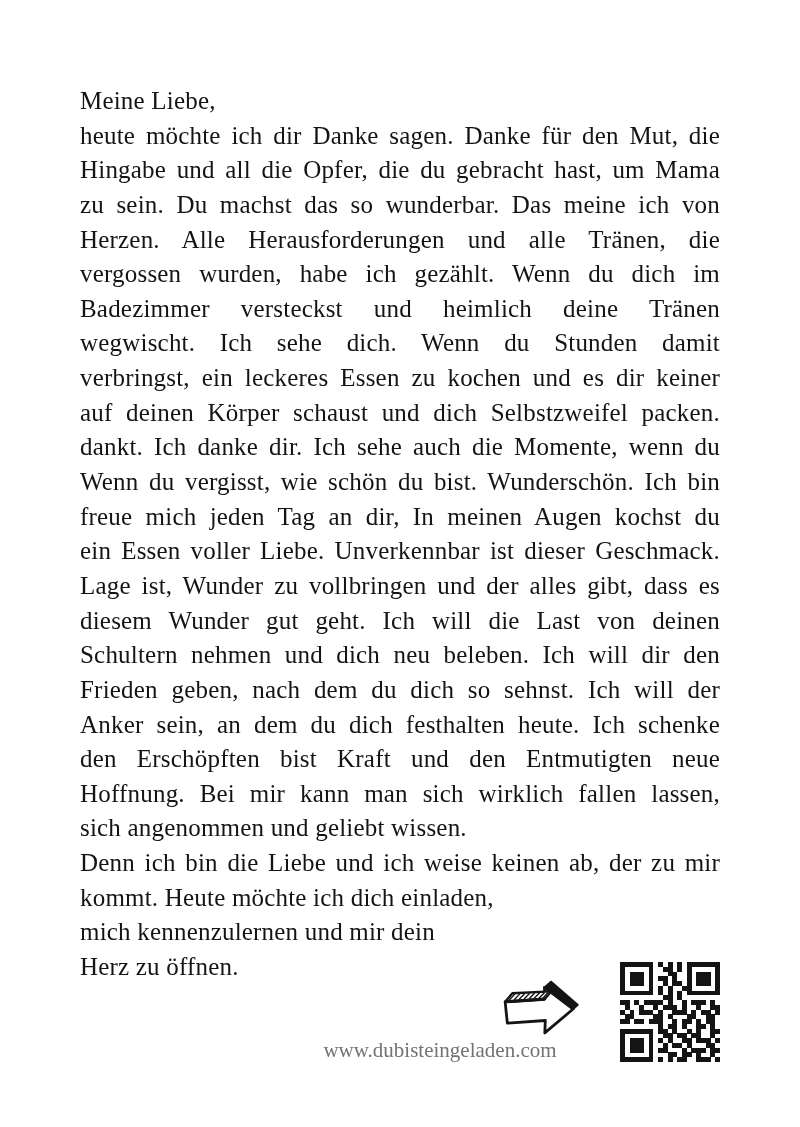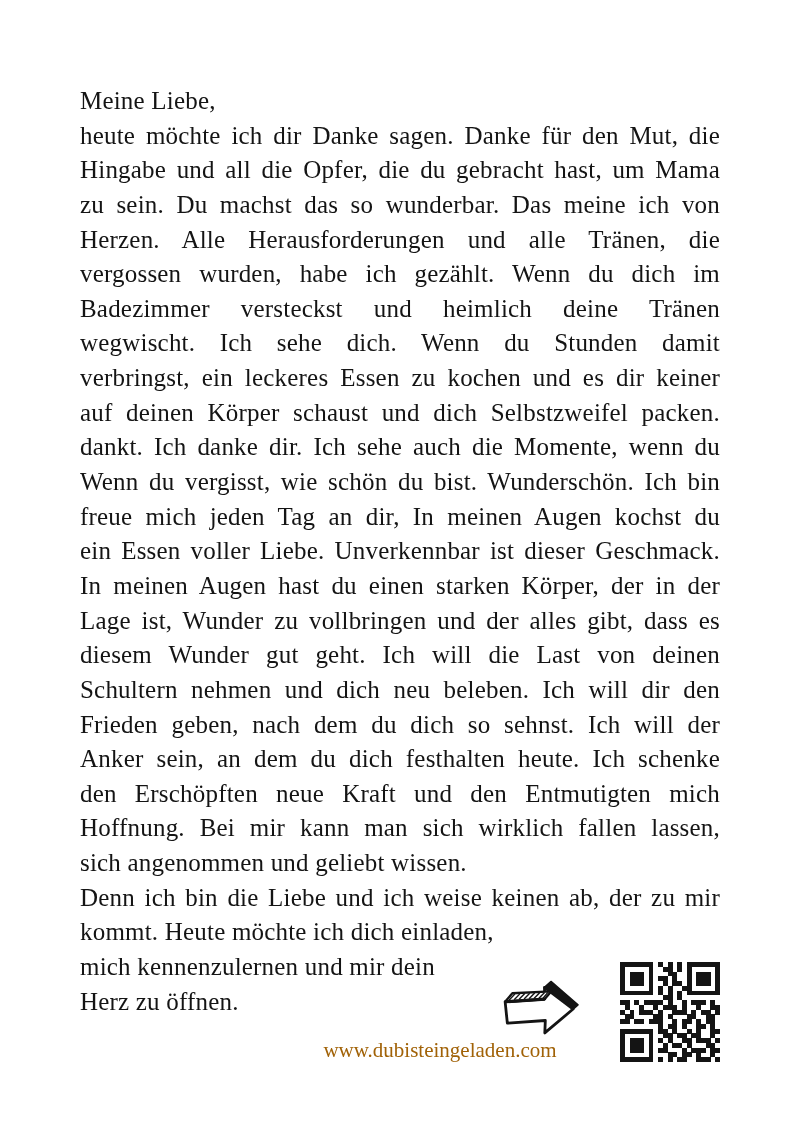--- a/index.html
+++ b/index.html
@@ -56,21 +56,21 @@
   }
   .qr-wrap svg { display: block; width: 100%; height: 100%; shape-rendering: crispEdges; }
   .site-url {
     position: absolute;
     left: 290px;
     top: 1037px;
     width: 300px;
     text-align: center;
     font-size: 21px;
     line-height: 26px;
-    color: #a16207;
+    color: #737373;
   }
 </style>
 </head>
 <body>
 
 <div class="page">
 
   <div class="letter-lines">
       <div class="line">Meine Liebe,</div>
       <div class="line just">heute möchte ich dir Danke sagen. Danke für den Mut, die</div>
@@ -79,27 +79,26 @@
       <div class="line just">Herzen. Alle Herausforderungen und alle Tränen, die</div>
       <div class="line just">vergossen wurden, habe ich gezählt. Wenn du dich im</div>
       <div class="line just">Badezimmer versteckst und heimlich deine Tränen</div>
       <div class="line just">wegwischt. Ich sehe dich. Wenn du Stunden damit</div>
       <div class="line just">verbringst, ein leckeres Essen zu kochen und es dir keiner</div>
       <div class="line just">auf deinen Körper schaust und dich Selbstzweifel packen.</div>
       <div class="line just">dankt. Ich danke dir. Ich sehe auch die Momente, wenn du</div>
       <div class="line just">Wenn du vergisst, wie schön du bist. Wunderschön. Ich bin</div>
       <div class="line just">freue mich jeden Tag an dir, In meinen Augen kochst du</div>
       <div class="line just">ein Essen voller Liebe. Unverkennbar ist dieser Geschmack.</div>
-      <div class="line just">In meinen Augen hast du einen starken Körper, der in der</div>
       <div class="line just">Lage ist, Wunder zu vollbringen und der alles gibt, dass es</div>
       <div class="line just">diesem Wunder gut geht. Ich will die Last von deinen</div>
       <div class="line just">Schultern nehmen und dich neu beleben. Ich will dir den</div>
       <div class="line just">Frieden geben, nach dem du dich so sehnst. Ich will der</div>
       <div class="line just">Anker sein, an dem du dich festhalten heute. Ich schenke</div>
-      <div class="line just">den Erschöpften neue Kraft und den Entmutigten mich</div>
+      <div class="line just">den Erschöpften bist Kraft und den Entmutigten neue</div>
       <div class="line just">Hoffnung. Bei mir kann man sich wirklich fallen lassen,</div>
       <div class="line">sich angenommen und geliebt wissen.</div>
       <div class="line just">Denn ich bin die Liebe und ich weise keinen ab, der zu mir</div>
       <div class="line">kommt. Heute möchte ich dich einladen,</div>
       <div class="line">mich kennenzulernen und mir dein</div>
       <div class="line">Herz zu öffnen.</div>
     </div>
 
   <div class="arrow-wrap">
     <svg viewBox="0 0 100 75" xmlns="http://www.w3.org/2000/svg">

